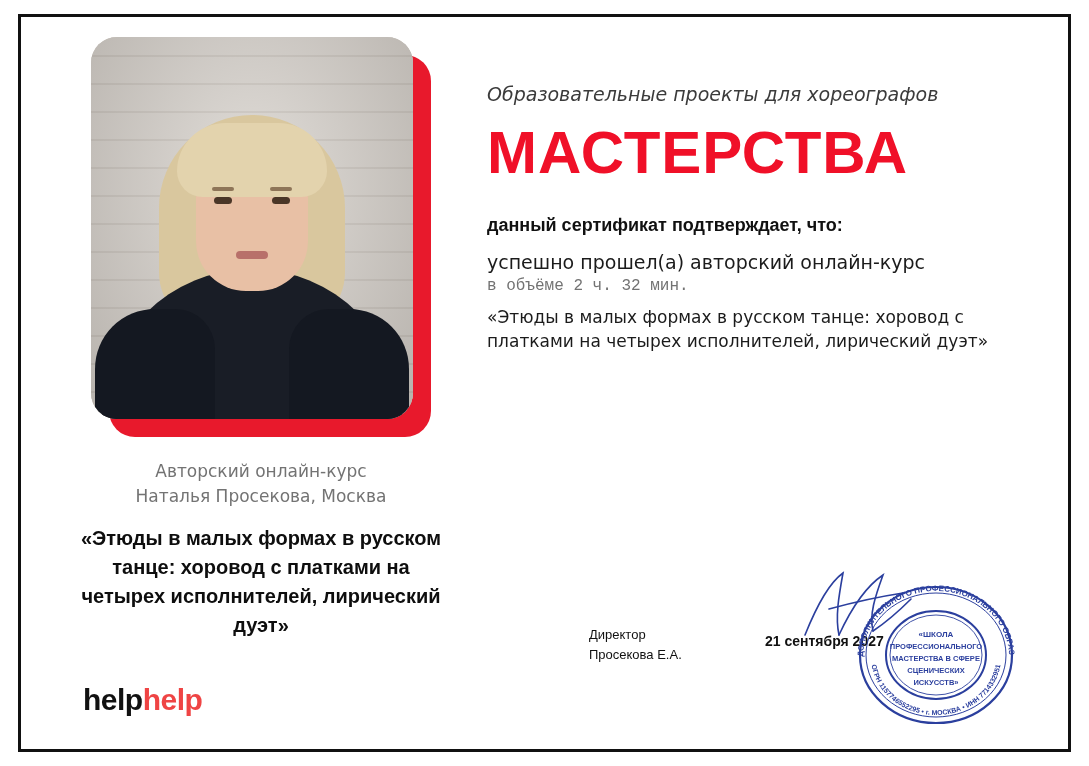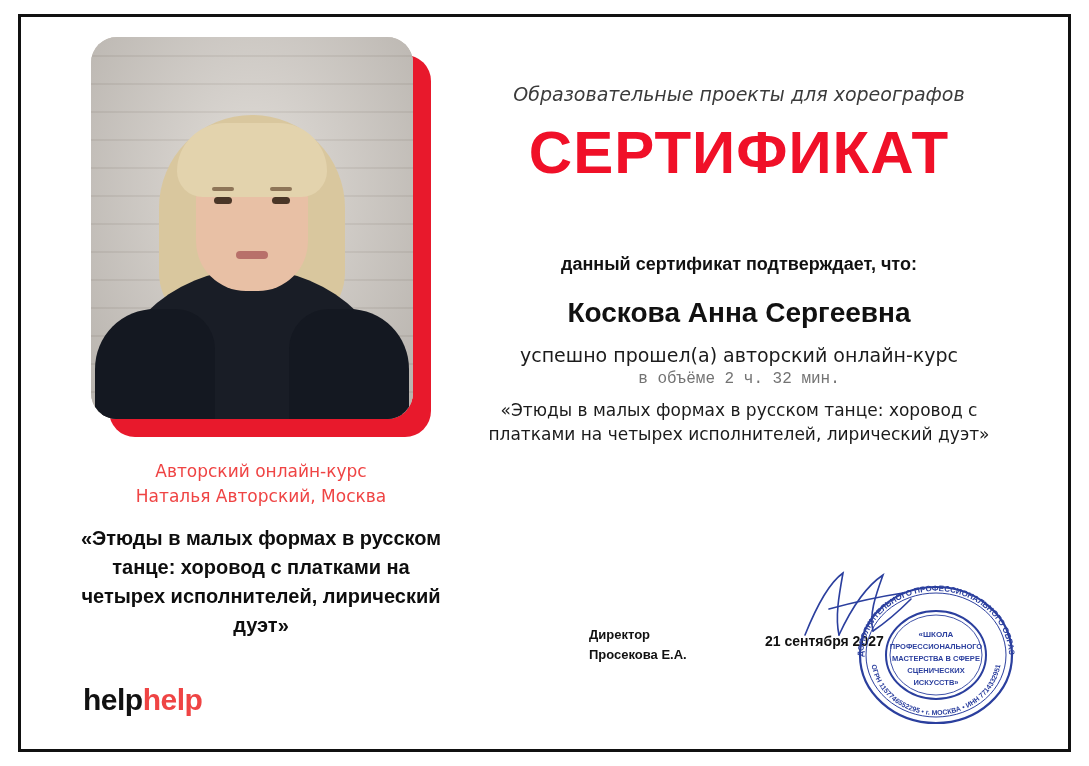--- a/index.html
+++ b/index.html
@@ -167,21 +167,21 @@
     top: 214px;
     width: 32px;
     height: 8px;
     background: #b8706a;
     border-radius: 16px;
   }
 
   .course-sub {
     margin-top: 22px;
     font-size: 17px;
-    color: #ef4444;
+    color: #737373;
     line-height: 1.45;
     font-family: "DejaVu Sans", sans-serif;
   }
   .course-title {
     margin-top: 16px;
     font-size: 20px;
     font-weight: bold;
     line-height: 1.45;
     color: #0e0e0e;
     padding: 0 12px;
@@ -194,41 +194,40 @@
     font-size: 30px;
     font-weight: bold;
     letter-spacing: -0.5px;
   }
   .logo .dance { color: #111111; }
   .logo .help { color: #ef4444; }
 
   
   .right-col {
     position: absolute;
-    left: 448px;
+    left: 466px;
     top: 66px;
     width: 540px;
-    text-align: center;
   }
   .eyebrow {
     font-style: italic;
     font-size: 19px;
     color: #3b3b3b;
     font-family: "DejaVu Sans", sans-serif;
   }
   .big-title {
     margin-top: 18px;
     font-size: 60px;
     font-weight: bold;
     letter-spacing: 1px;
     color: #f01028;
     line-height: 1;
   }
   .confirm {
-    margin-top: 71px;
+    margin-top: 32px;
     font-size: 18px;
     font-weight: bold;
     color: #111111;
   }
   .recipient {
     margin-top: 22px;
     font-size: 28px;
     font-weight: bold;
     color: #111111;
   }
@@ -251,21 +250,21 @@
     line-height: 1.45;
     font-family: "DejaVu Sans", sans-serif;
   }
 
   
   .director {
     position: absolute;
     left: 568px;
     top: 608px;
     font-size: 13px;
-    font-weight: bold;
+    font-weight: normal;
     line-height: 1.5;
     color: #111111;
   }
   .sign-date {
     position: absolute;
     left: 744px;
     top: 616px;
     font-size: 14px;
     font-weight: bold;
     color: #111111;
@@ -310,35 +309,34 @@
         <div class="brow l"></div>
         <div class="brow r"></div>
         <div class="eye l"></div>
         <div class="eye r"></div>
         <div class="mouth"></div>
       </div>
     </div>
 
     <div class="course-sub">
       <div>Авторский онлайн-курс</div>
-      <div>Наталья Авторский, Москва</div>
+      <div>Наталья Просекова, Москва</div>
     </div>
 
     <div class="course-title">«Этюды в малых формах в русском танце: хоровод с платками на четырех исполнителей, лирический дуэт»</div>
   </div>
 
   <div class="logo">
     <span class="dance">help</span><span class="help">help</span>
   </div>
 
   <div class="right-col">
     <div class="eyebrow">Образовательные проекты для хореографов</div>
-    <div class="big-title">СЕРТИФИКАТ</div>
+    <div class="big-title">МАСТЕРСТВА</div>
     <div class="confirm">данный сертификат подтверждает, что:</div>
-    <div class="recipient">Коскова Анна Сергеевна</div>
     <div class="passed">успешно прошел(а) авторский онлайн-курс</div>
     <div class="volume">в объёме 2 ч. 32 мин.</div>
     <div class="work-title">«Этюды в малых формах в русском танце: хоровод с платками на четырех исполнителей, лирический дуэт»</div>
   </div>
 
   <div class="director">
     <div>Директор</div>
     <div>Просекова Е.А.</div>
   </div>
 

